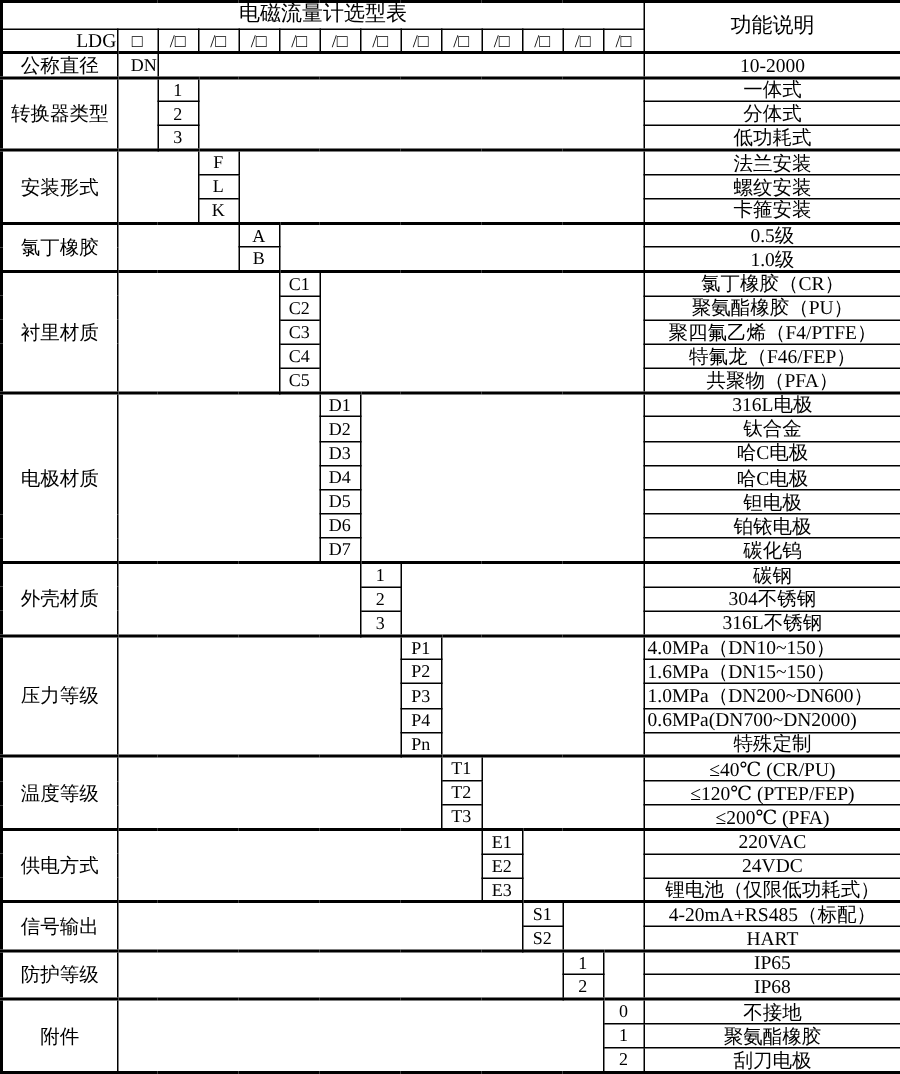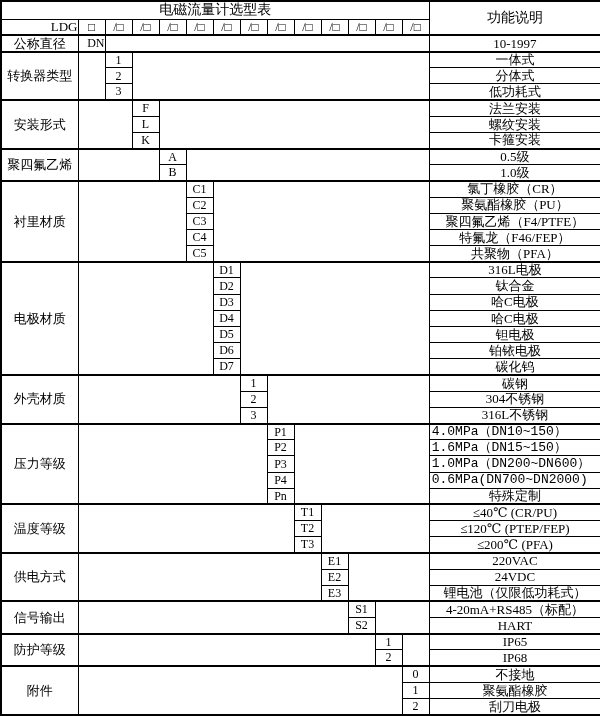--- a/index.html
+++ b/index.html
@@ -24,21 +24,21 @@
   }
   tr{height:16px;}
   tr.title-row{height:18px;}
   td.title{font-size:14px;}
   td.desc-header{font-size:14px;}
   td.model-prefix{text-align:right;padding-left:6px;font-size:13px;}
   td.box{font-size:12px;letter-spacing:0;}
   td.label{font-size:13px;}
   td.code{font-size:12px;font-family:Liberation Serif, serif;}
   td.desc{font-size:13px;}
-  td.desc.left{text-align:left;padding-left:2px;font-family:Liberation Mono, monospace;}
+  td.desc.left{text-align:left;padding-left:2px;}
   tr.block-start td{border-top:2px solid #000;}
 </style>
 </head>
 <body>
 
 <div class="sheet">
 <table class="sel">
   <colgroup>
     <col style="width:77px">
     <col style="width:27px">
@@ -76,21 +76,21 @@
     <td class="box">/□</td>
     <td class="box">/□</td>
     <td class="box">/□</td>
     <td class="box">/□</td>
   </tr>
 
   <tr class="block-start">
     <td class="label">公称直径</td>
     <td class="code model-prefix">DN</td>
     <td class="filler" colspan="12"></td>
-    <td class="desc">10-1997</td>
+    <td class="desc">10-2000</td>
   </tr>
 
   <tr class="block-start">
     <td class="label" rowspan="3">转换器类型</td>
     <td class="filler" rowspan="3"></td>
     <td class="code">1</td>
     <td class="filler" rowspan="3" colspan="11"></td>
     <td class="desc">一体式</td>
   </tr>
   <tr>
@@ -112,21 +112,21 @@
   <tr>
     <td class="code">L</td>
     <td class="desc">螺纹安装</td>
   </tr>
   <tr>
     <td class="code">K</td>
     <td class="desc">卡箍安装</td>
   </tr>
 
   <tr class="block-start">
-    <td class="label" rowspan="2">聚四氟乙烯</td>
+    <td class="label" rowspan="2">氯丁橡胶</td>
     <td class="filler" rowspan="2" colspan="3"></td>
     <td class="code">A</td>
     <td class="filler" rowspan="2" colspan="9"></td>
     <td class="desc">0.5级</td>
   </tr>
   <tr>
     <td class="code">B</td>
     <td class="desc">1.0级</td>
   </tr>
 

